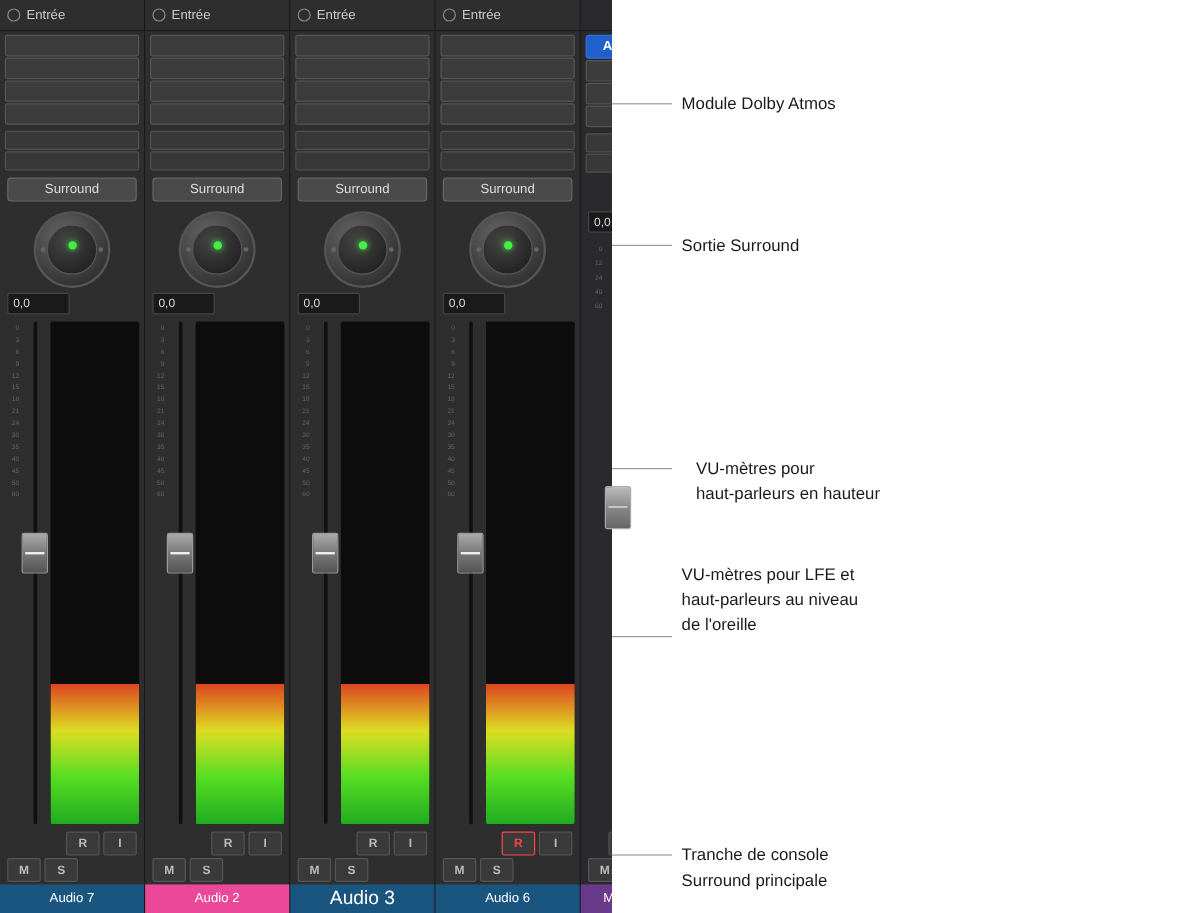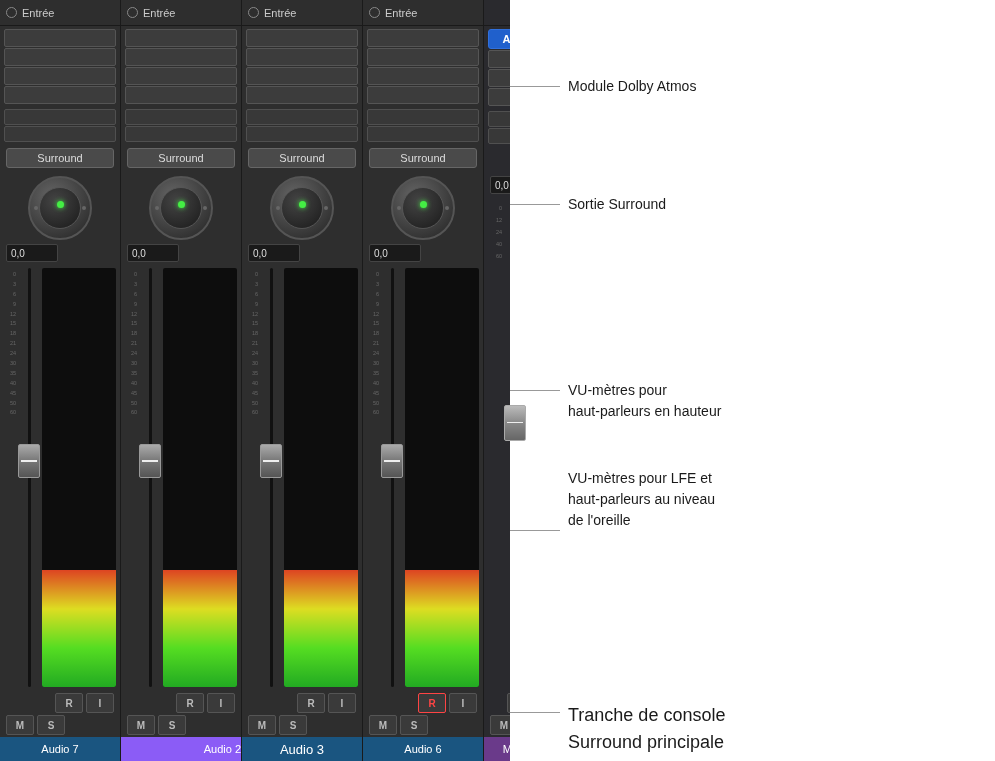--- a/index.html
+++ b/index.html
@@ -190,21 +190,21 @@
         </div>
         <div style="display:flex;flex-direction:row;gap:3px;">
           <div style="width:28px;height:20px;background:#3a3a3a;border:1px solid #555;border-radius:2px;color:#bbb;font-size:10px;font-weight:600;display:flex;align-items:center;justify-content:center;cursor:pointer;">
             <span>M</span>
           </div>
           <div style="width:28px;height:20px;background:#3a3a3a;border:1px solid #555;border-radius:2px;color:#bbb;font-size:10px;font-weight:600;display:flex;align-items:center;justify-content:center;cursor:pointer;">
             <span>S</span>
           </div>
         </div>
       </div>
-      <div style="width:100%;height:24px;background:#8b5cf6;display:flex;align-items:center;justify-content:flex-end;">
+      <div style="width:100%;height:24px;background:#ec4899;display:flex;align-items:center;justify-content:center;">
         <span style="color:white;font-size:11px;font-weight:500;">Audio 2</span>
       </div>
     </div>
 
     <div style="width:126px;height:761px;background:#2e2e2e;border-right:1px solid #1a1a1a;display:flex;flex-direction:column;">
       <div style="height:26px;display:flex;align-items:center;padding:4px 6px;border-bottom:1px solid #1a1a1a;">
         <div style="width:11px;height:11px;border:1.5px solid #888;border-radius:50%;margin-right:5px;flex-shrink:0;"></div>
         <span style="color:#ccc;font-size:11px;">Entrée</span>
       </div>
       <div style="padding:3px 4px;display:flex;flex-direction:column;gap:1px;">
@@ -276,21 +276,21 @@
         <div style="display:flex;flex-direction:row;gap:3px;">
           <div style="width:28px;height:20px;background:#3a3a3a;border:1px solid #555;border-radius:2px;color:#bbb;font-size:10px;font-weight:600;display:flex;align-items:center;justify-content:center;cursor:pointer;">
             <span>M</span>
           </div>
           <div style="width:28px;height:20px;background:#3a3a3a;border:1px solid #555;border-radius:2px;color:#bbb;font-size:10px;font-weight:600;display:flex;align-items:center;justify-content:center;cursor:pointer;">
             <span>S</span>
           </div>
         </div>
       </div>
       <div style="width:100%;height:24px;background:#1a5580;display:flex;align-items:center;justify-content:center;">
-        <span style="color:white;font-size:13px;font-weight:500;">Audio 3</span>
+        <span style="color:white;font-size:16px;font-weight:500;">Audio 3</span>
       </div>
     </div>
 
     <div style="width:126px;height:761px;background:#2e2e2e;border-right:1px solid #1a1a1a;display:flex;flex-direction:column;">
       <div style="height:26px;display:flex;align-items:center;padding:4px 6px;border-bottom:1px solid #1a1a1a;">
         <div style="width:11px;height:11px;border:1.5px solid #888;border-radius:50%;margin-right:5px;flex-shrink:0;"></div>
         <span style="color:#ccc;font-size:11px;">Entrée</span>
       </div>
       <div style="padding:3px 4px;display:flex;flex-direction:column;gap:1px;">
         <div style="height:18px;background:#3c3c3c;border:1px solid #555;border-radius:2px;"></div>
@@ -471,28 +471,28 @@
       <span style="font-size:14px;color:#1a1a1a;margin-left:8px;font-family:-apple-system,BlinkMacSystemFont,'Helvetica Neue',Arial,sans-serif;">Module Dolby Atmos</span>
     </div>
 
     <div style="position:absolute;top:196px;left:0;display:flex;align-items:center;">
       <div style="width:50px;height:1px;background:#999;"></div>
       <span style="font-size:14px;color:#1a1a1a;margin-left:8px;font-family:-apple-system,BlinkMacSystemFont,'Helvetica Neue',Arial,sans-serif;">Sortie Surround</span>
     </div>
 
     <div style="position:absolute;top:380px;left:0;display:flex;align-items:flex-start;">
       <div style="width:50px;height:1px;background:#999;margin-top:10px;"></div>
-      <span style="font-size:14px;color:#1a1a1a;margin-left:8px;font-family:-apple-system,BlinkMacSystemFont,'Helvetica Neue',Arial,sans-serif;line-height:1.5;">VU-mètres pour<br>haut-parleurs en hauteur</span>
+      <span style="font-size:14px;color:#1a1a1a;margin-left:20px;font-family:-apple-system,BlinkMacSystemFont,'Helvetica Neue',Arial,sans-serif;line-height:1.5;">VU-mètres pour<br>haut-parleurs en hauteur</span>
     </div>
 
     <div style="position:absolute;top:468px;left:0;display:flex;align-items:flex-end;">
       <div style="width:50px;height:1px;background:#999;margin-top:10px;"></div>
       <span style="font-size:14px;color:#1a1a1a;margin-left:8px;font-family:-apple-system,BlinkMacSystemFont,'Helvetica Neue',Arial,sans-serif;line-height:1.5;">VU-mètres pour LFE et<br>haut-parleurs au niveau<br>de l'oreille</span>
     </div>
 
     <div style="position:absolute;top:702px;left:0;display:flex;align-items:flex-start;">
       <div style="width:50px;height:1px;background:#999;margin-top:10px;"></div>
-      <span style="font-size:18px;color:#1a1a1a;margin-left:8px;font-family:-apple-system,BlinkMacSystemFont,'Helvetica Neue',Arial,sans-serif;line-height:1.5;">Tranche de console<br>Surround principale</span>
+      <span style="font-size:14px;color:#1a1a1a;margin-left:8px;font-family:-apple-system,BlinkMacSystemFont,'Helvetica Neue',Arial,sans-serif;line-height:1.5;">Tranche de console<br>Surround principale</span>
     </div>
 
   </div>
 
 </div>
 
 </body></html>

